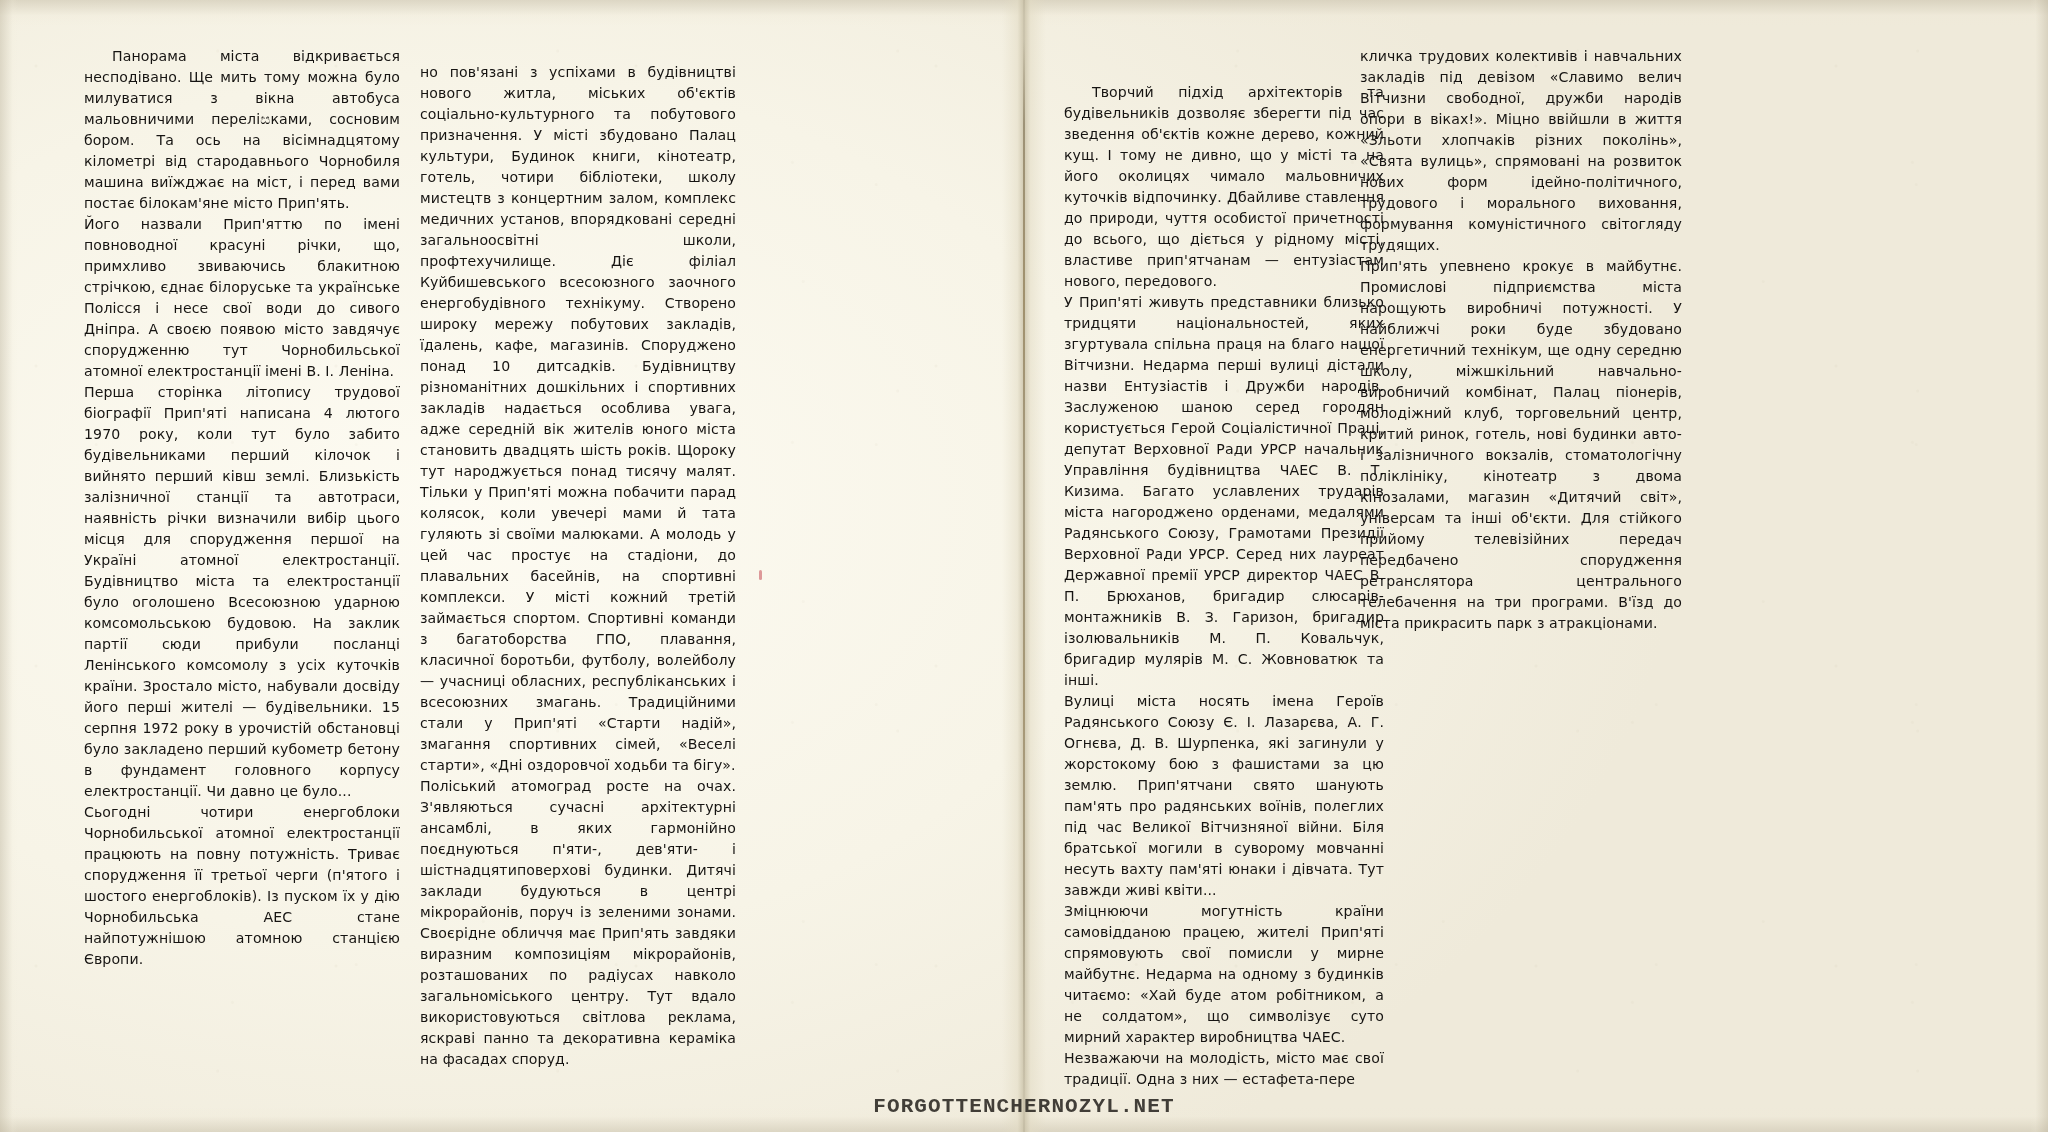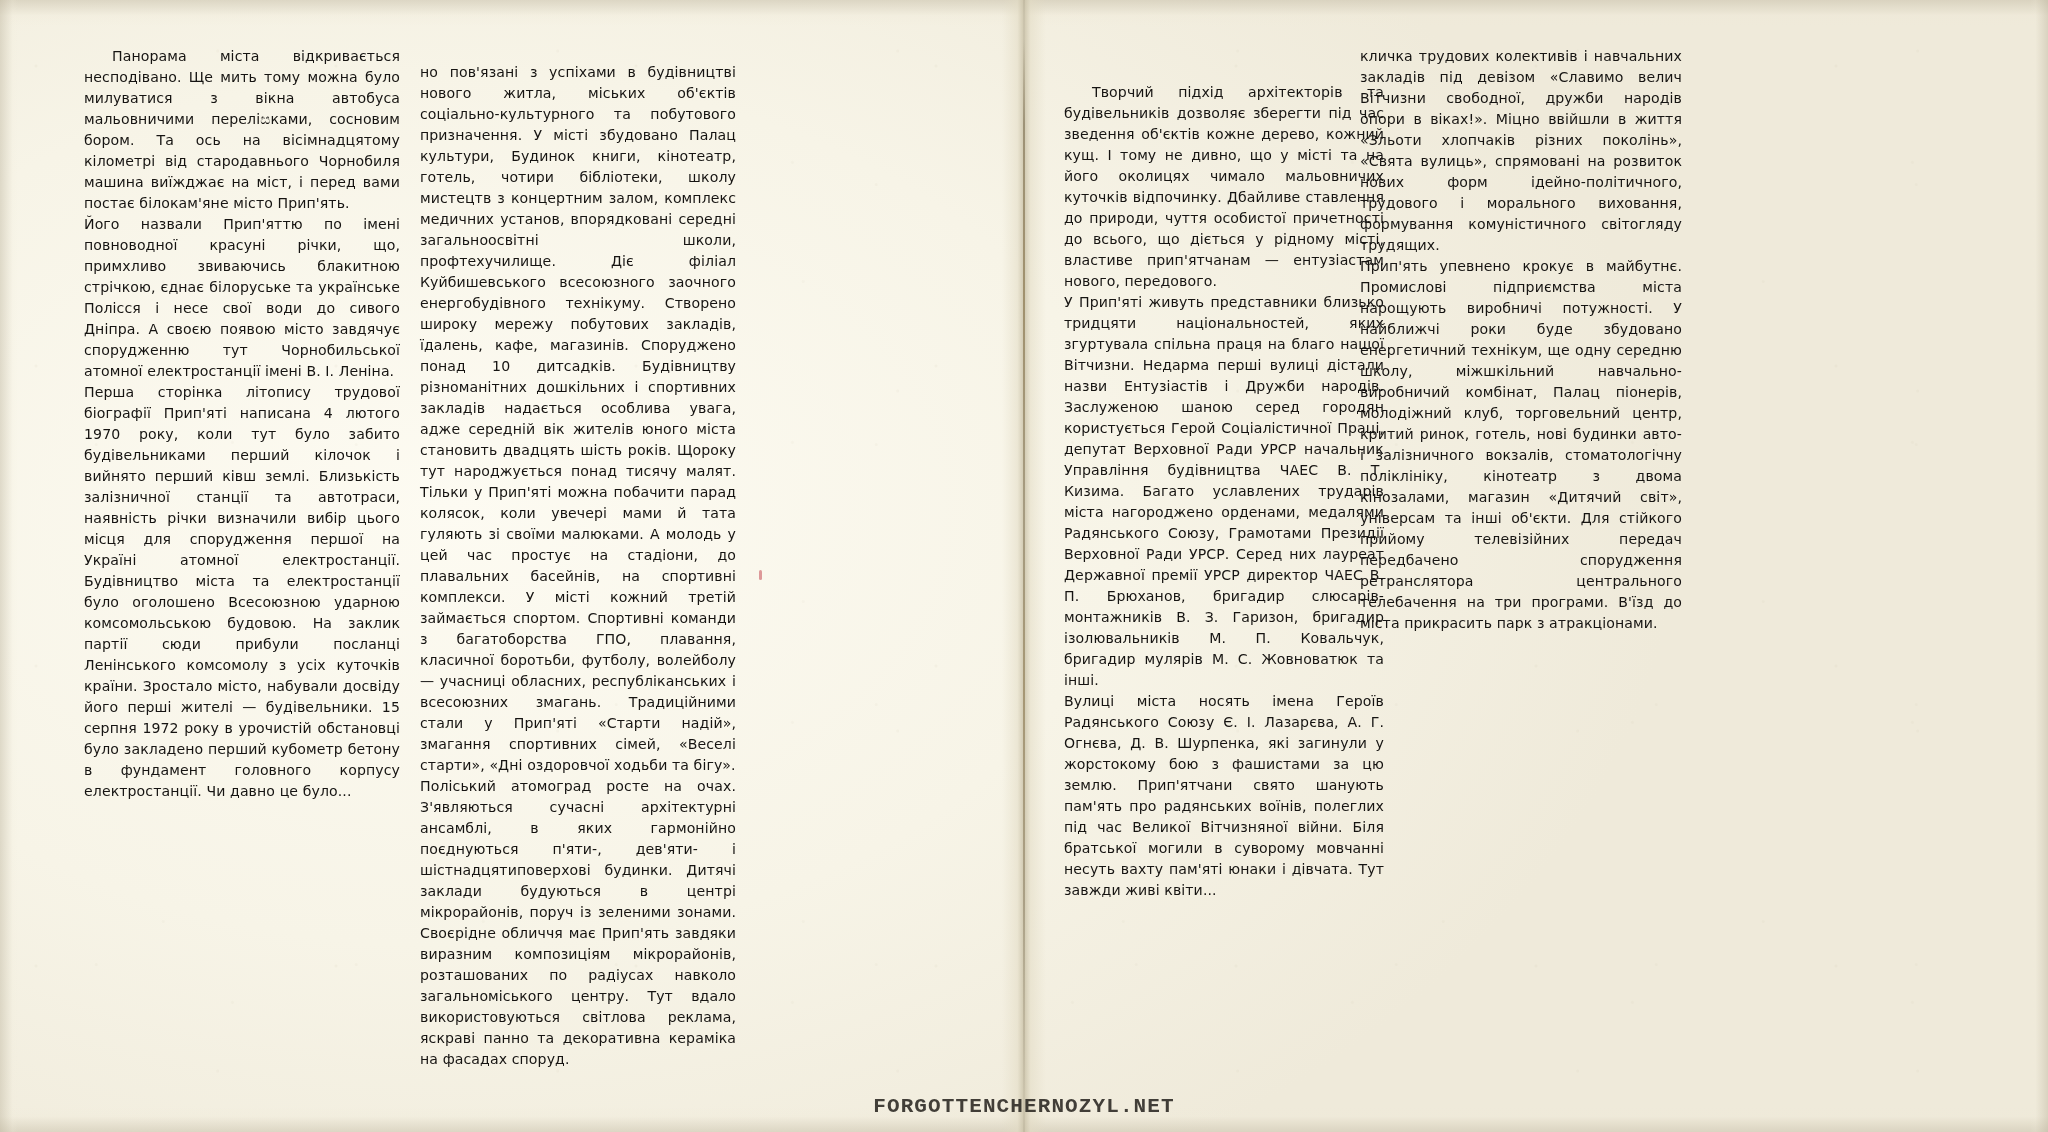--- a/index.html
+++ b/index.html
@@ -192,31 +192,34 @@
 
   <div class="gutter"></div>
   <div class="gutter-line"></div>
 
   <div class="columns">
 
     <div class="col" id="col1">
       <p class="indent">Панорама міста відкривається несподівано. Ще мить тому можна було милуватися з вікна автобуса мальовничими переліසками, сосновим бором. Та ось на вісімнадцятому кілометрі від стародавнього Чорнобиля машина виїжджає на міст, і перед вами постає білокам'яне місто Прип'ять.</p>
       <p>Його назвали Прип'яттю по імені повноводної красуні річки, що, примхливо звиваючись блакитною стрічкою, єднає білоруське та українське Полісся і несе свої води до сивого Дніпра. А своєю появою місто завдячує спорудженню тут Чорнобильської атомної електростанції імені В. І. Леніна.</p>
       <p>Перша сторінка літопису трудової біографії Прип'яті написана 4 лютого 1970 року, коли тут було забито будівельниками перший кілочок і вийнято перший ківш землі. Близькість залізничної станції та автотраси, наявність річки визначили вибір цього місця для спорудження першої на Україні атомної електростанції. Будівництво міста та електростанції було оголошено Всесоюзною ударною комсомольською будовою. На заклик партії сюди прибули посланці Ленінського комсомолу з усіх куточків країни. Зростало місто, набували досвіду його перші жителі — будівельники. 15 серпня 1972 року в урочистій обстановці було закладено перший кубометр бетону в фундамент головного корпусу електростанції. Чи давно це було...</p>
+      <p>Сьогодні чотири енергоблоки Чорнобильської атомної електростанції працюють на повну потужність. Триває спорудження її третьої черги (п'ятого і шостого енергоблоків). Із пуском їх у дію Чорнобильська АЕС стане найпотужнішою атомною станцією Європи.</p>
     </div>
 
     <div class="col" id="col2">
       <p>но пов'язані з успіхами в будівництві нового житла, міських об'єктів соціально-культурного та побутового призначення. У місті збудовано Палац культури, Будинок книги, кінотеатр, готель, чотири бібліотеки, школу мистецтв з концертним залом, комплекс медичних установ, впорядковані середні загальноосвітні школи, профтехучилище. Діє філіал Куйбишевського всесоюзного заочного енергобудівного технікуму. Створено широку мережу побутових закладів, їдалень, кафе, магазинів. Споруджено понад 10 дитсадків. Будівництву різноманітних дошкільних і спортивних закладів надається особлива увага, адже середній вік жителів юного міста становить двадцять шість років. Щороку тут народжується понад тисячу малят. Тільки у Прип'яті можна побачити парад колясок, коли увечері мами й тата гуляють зі своїми малюками. А молодь у цей час простує на стадіони, до плавальних басейнів, на спортивні комплекси. У місті кожний третій займається спортом. Спортивні команди з багатоборства ГПО, плавання, класичної боротьби, футболу, волейболу — учасниці обласних, республіканських і всесоюзних змагань. Традиційними стали у Прип'яті «Старти надій», змагання спортивних сімей, «Веселі старти», «Дні оздоровчої ходьби та бігу».</p>
       <p>Поліський атомоград росте на очах. З'являються сучасні архітектурні ансамблі, в яких гармонійно поєднуються п'яти-, дев'яти- і шістнадцятиповерхові будинки. Дитячі заклади будуються в центрі мікрорайонів, поруч із зеленими зонами. Своєрідне обличчя має Прип'ять завдяки виразним композиціям мікрорайонів, розташованих по радіусах навколо загальноміського центру. Тут вдало використовуються світлова реклама, яскраві панно та декоративна кераміка на фасадах споруд.</p>
     </div>
 
     <div class="col" id="col3">
       <p class="indent">Творчий підхід архітекторів та будівельників дозволяє зберегти під час зведення об'єктів кожне дерево, кожний кущ. І тому не дивно, що у місті та на його околицях чимало мальовничих куточків відпочинку. Дбайливе ставлення до природи, чуття особистої причетності до всього, що діється у рідному місті, властиве прип'ятчанам — ентузіастам нового, передового.</p>
       <p>У Прип'яті живуть представники близько тридцяти національностей, яких згуртувала спільна праця на благо нашої Вітчизни. Недарма перші вулиці дістали назви Ентузіастів і Дружби народів. Заслуженою шаною серед городян користується Герой Соціалістичної Праці, депутат Верховної Ради УРСР начальник Управління будівництва ЧАЕС В. Т. Кизима. Багато уславлених трударів міста нагороджено орденами, медалями Радянського Союзу, Грамотами Президії Верховної Ради УРСР. Серед них лауреат Державної премії УРСР директор ЧАЕС В. П. Брюханов, бригадир слюсарів-монтажників В. З. Гаризон, бригадир ізолювальників М. П. Ковальчук, бригадир мулярів М. С. Жовноватюк та інші.</p>
       <p>Вулиці міста носять імена Героїв Радянського Союзу Є. І. Лазарєва, А. Г. Огнєва, Д. В. Шурпенка, які загинули у жорстокому бою з фашистами за цю землю. Прип'ятчани свято шанують пам'ять про радянських воїнів, полеглих під час Великої Вітчизняної війни. Біля братської могили в суворому мовчанні несуть вахту пам'яті юнаки і дівчата. Тут завжди живі квіти...</p>
+      <p>Зміцнюючи могутність країни самовідданою працею, жителі Прип'яті спрямовують свої помисли у мирне майбутнє. Недарма на одному з будинків читаємо: «Хай буде атом робітником, а не солдатом», що символізує суто мирний характер виробництва ЧАЕС.</p>
+      <p>Незважаючи на молодість, місто має свої традиції. Одна з них — естафета-пере</p>
     </div>
 
     <div class="col" id="col4">
       <p>кличка трудових колективів і навчальних закладів під девізом «Славимо велич Вітчизни свободної, дружби народів опори в віках!». Міцно ввійшли в життя «Зльоти хлопчаків різних поколінь», «Свята вулиць», спрямовані на розвиток нових форм ідейно-політичного, трудового і морального виховання, формування комуністичного світогляду трудящих.</p>
       <p>Прип'ять упевнено крокує в майбутнє. Промислові підприємства міста нарощують виробничі потужності. У найближчі роки буде збудовано енергетичний технікум, ще одну середню школу, міжшкільний навчально-виробничий комбінат, Палац піонерів, молодіжний клуб, торговельний центр, критий ринок, готель, нові будинки авто- і залізничного вокзалів, стоматологічну поліклініку, кінотеатр з двома кінозалами, магазин «Дитячий світ», універсам та інші об'єкти. Для стійкого прийому телевізійних передач передбачено спорудження ретранслятора центрального телебачення на три програми. В'їзд до міста прикрасить парк з атракціонами.</p>
     </div>
 
   </div>
 
   <div class="ink-fleck"></div>

